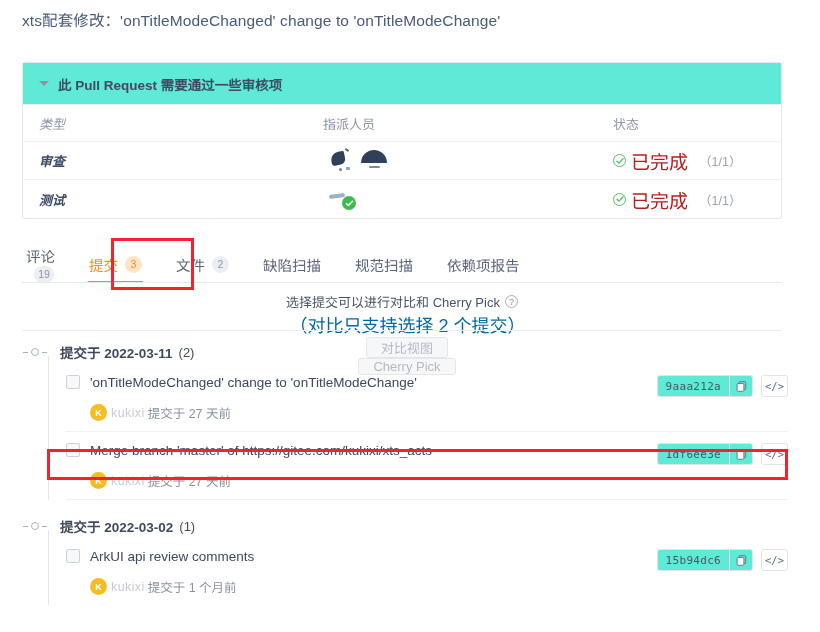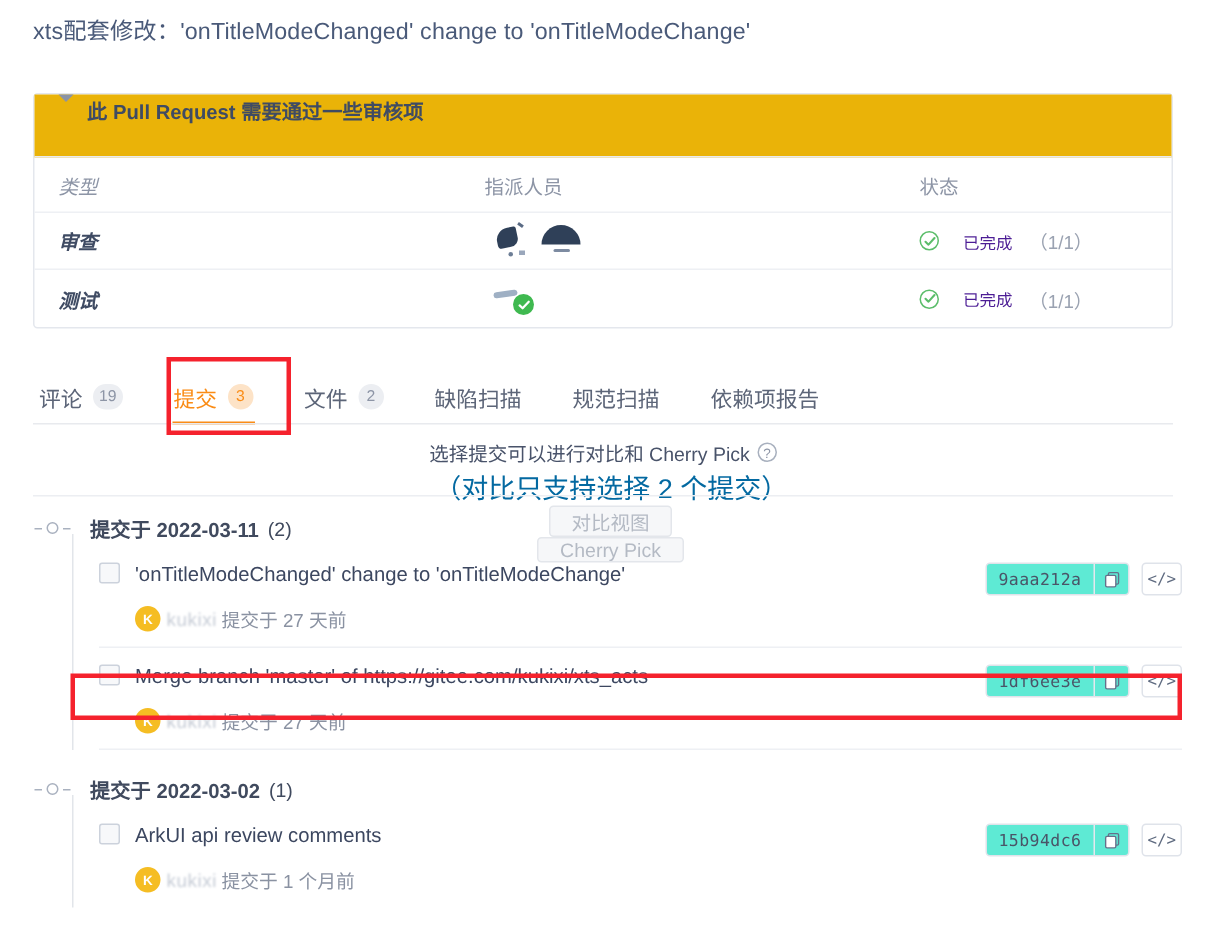--- a/index.html
+++ b/index.html
@@ -24,23 +24,23 @@
   
   .check-panel {
     position: absolute; left: 22px; top: 62px;
     width: 760px;
     border: 1px solid #e4e7ed;
     border-radius: 3px;
     background: #fff;
   }
   .check-head {
     height: 42px;
-    background: #eab308;
+    background: #5eead4;
     border-bottom: 1px solid #e9ebf0;
-    display: flex; align-items: flex-start;
+    display: flex; align-items: center;
     padding-left: 16px;
   }
   .caret {
     width: 0; height: 0;
     border-left: 5px solid transparent;
     border-right: 5px solid transparent;
     border-top: 5px solid #8a93a5;
     margin-right: 9px;
     cursor: pointer;
   }
@@ -87,42 +87,42 @@
   }
   .av-check svg { display:block; }
 
   .status-cell { display: flex; align-items: center; }
   .ok-ring {
     width: 13px; height: 13px; border-radius: 50%;
     border: 1.4px solid #5bbd6a;
     display: inline-flex; align-items: center; justify-content: center;
     margin-right: 5px;
   }
-  .status-txt  { color: #4c1d95; font-size: 11px; margin-left: 11px; }
+  .status-txt  { color: #b91c1c; font-size: 19px; }
   .status-frac { color: #9aa2b1; font-size: 12.5px; margin-left: 11px; }
 
   
   .tabs {
     position: absolute; left: 22px; top: 243px;
     width: 760px; height: 40px;
     display: flex; align-items: flex-end;
   }
   .tabs::after {
     content: ""; position: absolute; left: 0; right: 0; bottom: 0;
     height: 1px; background: #e8eaee;
   }
   .tab {
     position: relative;
     display: flex; align-items: center;
     height: 38px;
     padding: 0 17px;
     font-size: 14.5px; color: #5c6578;
     cursor: pointer; white-space: nowrap;
   }
-  .tab:first-child { padding-left: 4px; }
+  .tab:first-child { padding-left: 4px; flex-direction: column; }
   .tab .cnt {
     display: inline-flex; align-items: center; justify-content: center;
     min-width: 17px; height: 17px; padding: 0 4px;
     margin-left: 7px; border-radius: 9px;
     background: #eceef2; color: #8d95a6;
     font-size: 10.5px; line-height: 1;
   }
   .tab.active { color: #fa8c16; }
   .tab.active .cnt { background: #fde3c7; color: #fa8c16; }
   .tab.active::after {

